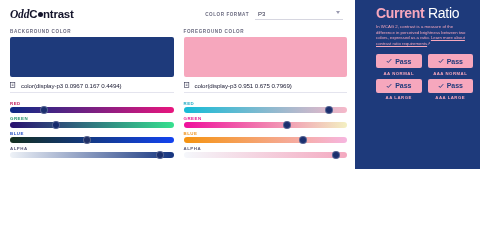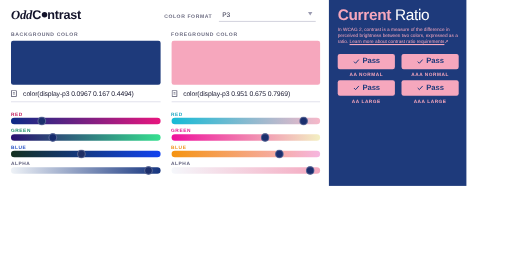--- a/index.html
+++ b/index.html
@@ -6,21 +6,21 @@
   html, body {
     width: 480px; height: 169px;
     font-family: "Liberation Sans", sans-serif;
     background: #ffffff;
     overflow: hidden;
   }
   .app { position: relative; width: 480px; height: 169px; display: flex; }
 
   
   .main {
-    width: 299px; height: 169px;
+    width: 355px; height: 169px;
     background: #ffffff;
     position: relative;
     padding: 6px 8px 0 10px;
   }
 
   
   .header {
     display: flex; align-items: center; justify-content: space-between;
     height: 16px;
   }
@@ -83,21 +83,21 @@
   }
   .thumb {
     position: absolute; top: 50%; width: 8px; height: 8px;
     border-radius: 50%; transform: translate(-50%, -50%);
     border: 1px solid rgba(255,255,255,0.25);
   }
 
   
   .panel {
     width: 125px; height: 169px; flex: 0 0 125px;
-    padding: 6px 7px 0 8px;
+    padding: 6px 7px 0 21px;
     position: relative;
   }
   .panel-title { font-size: 14px; line-height: 15px; letter-spacing: -0.3px; white-space: nowrap; }
   .panel-title .strong { font-weight: 700; }
   .panel-title .light { font-weight: 400; }
   .panel-desc {
     font-size: 4.3px; line-height: 5.6px; margin-top: 3px;
   }
   .panel-desc a { text-decoration: underline; }
   .ratio {

